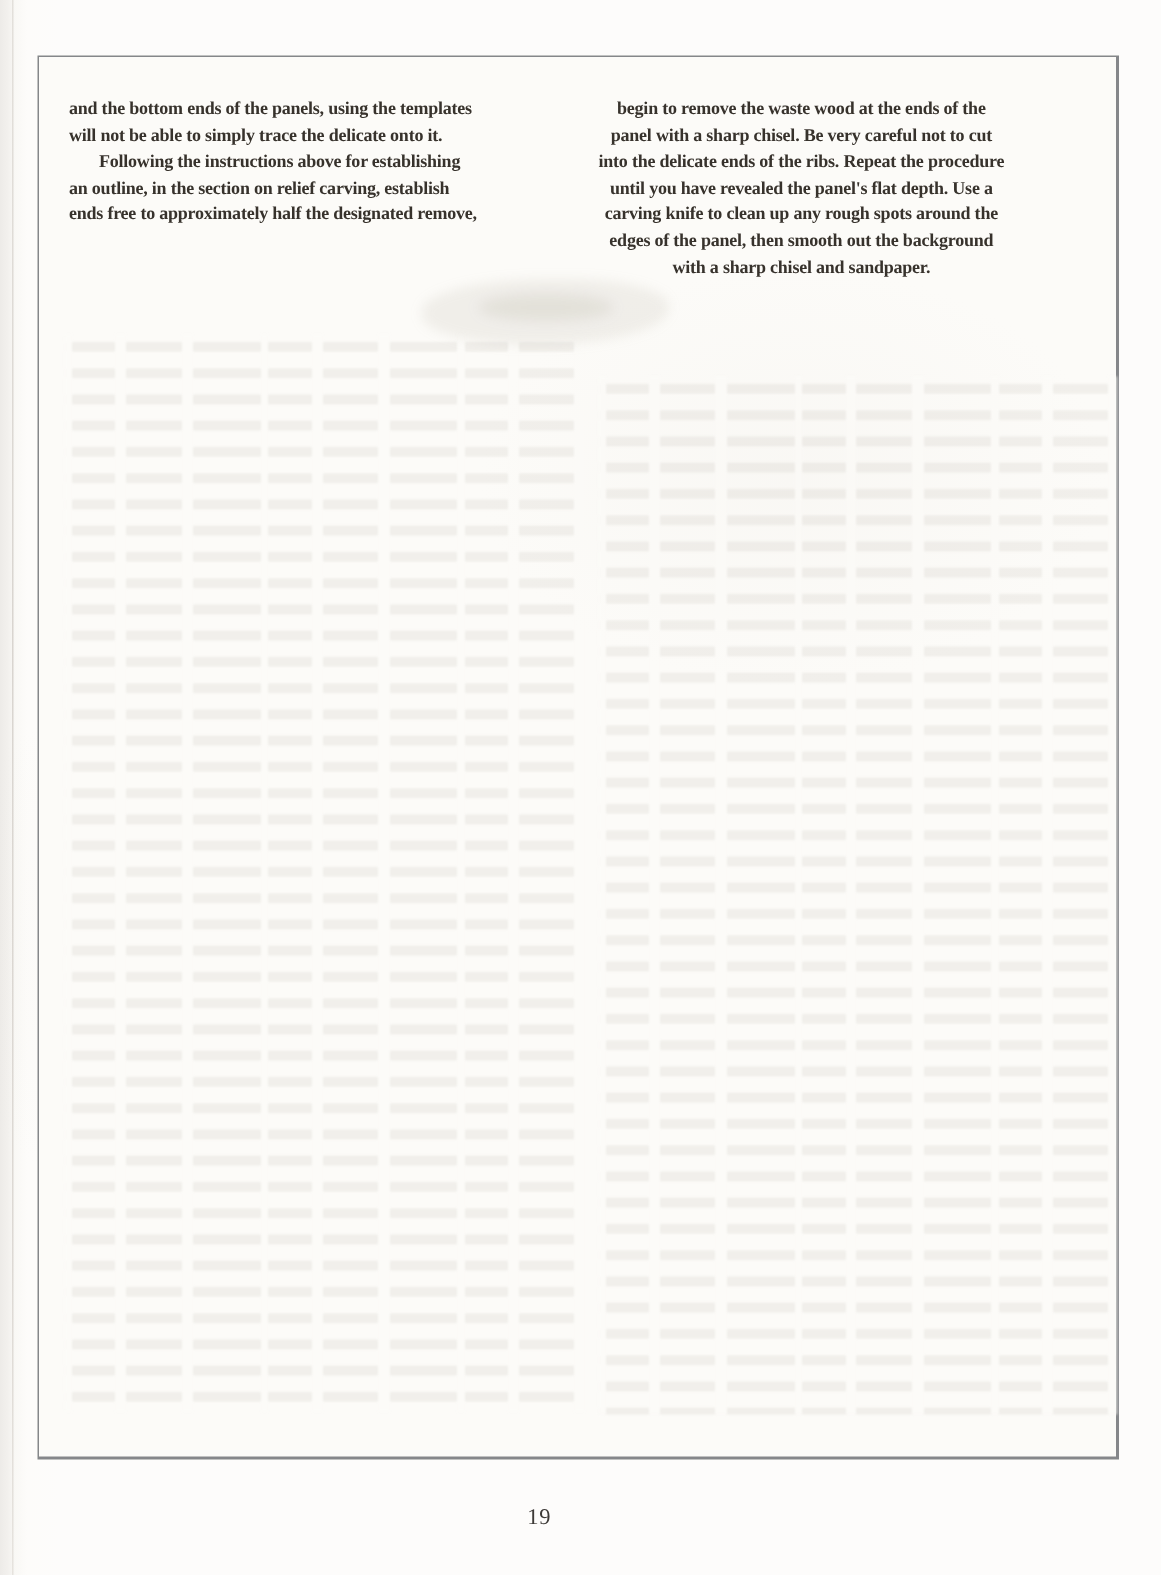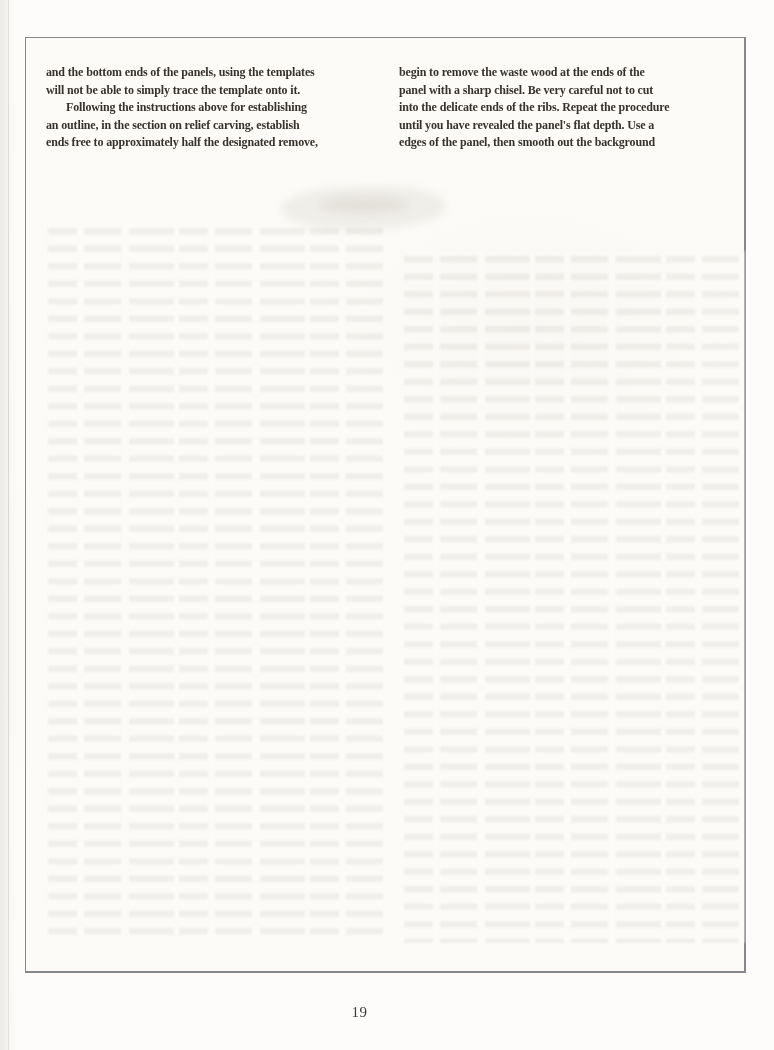--- a/index.html
+++ b/index.html
@@ -89,21 +89,21 @@
     position: absolute;
     color: #37322c;
     font-size: 12px;
     line-height: 17.6px;
     letter-spacing: -0.15px;
     font-weight: bold;
   }
   .col .line { white-space: nowrap; }
   .col .line.indent { padding-left: 20px; }
   .col-left  { left: 20px;  top: 26px; }
-  .col-right { left: 373px; top: 26px; }
+  .col-right { left: 373px; top: 26px; text-align: center; }
   .page-number {
     position: absolute;
     left: 0;
     top: 1004px;
     width: 719px;
     text-align: center;
     font-size: 15px;
     letter-spacing: 0.5px;
     color: #3d3a37;
   }
@@ -115,30 +115,32 @@
   <div class="scan-edge-line"></div>
 
   <div class="frame">
 
     <div class="ghost ghost-lines ghost-left"></div>
     <div class="ghost ghost-lines ghost-right"></div>
     <div class="ghost-title-blob"></div>
 
     <div class="col col-left">
       <div class="line">and the bottom ends of the panels, using the templates</div>
-      <div class="line">will not be able to simply trace the template onto it.</div>
+      <div class="line">will not be able to simply trace the delicate onto it.</div>
       <div class="line indent">Following the instructions above for establishing</div>
       <div class="line">an outline, in the section on relief carving, establish</div>
       <div class="line">ends free to approximately half the designated remove,</div>
     </div>
 
     <div class="col col-right">
       <div class="line">begin to remove the waste wood at the ends of the</div>
       <div class="line">panel with a sharp chisel. Be very careful not to cut</div>
       <div class="line">into the delicate ends of the ribs. Repeat the procedure</div>
       <div class="line">until you have revealed the panel's flat depth. Use a</div>
+      <div class="line">carving knife to clean up any rough spots around the</div>
       <div class="line">edges of the panel, then smooth out the background</div>
+      <div class="line">with a sharp chisel and sandpaper.</div>
     </div>
 
   </div>
 
   <div class="page-number">19</div>
 </div>
 
 </body></html>

